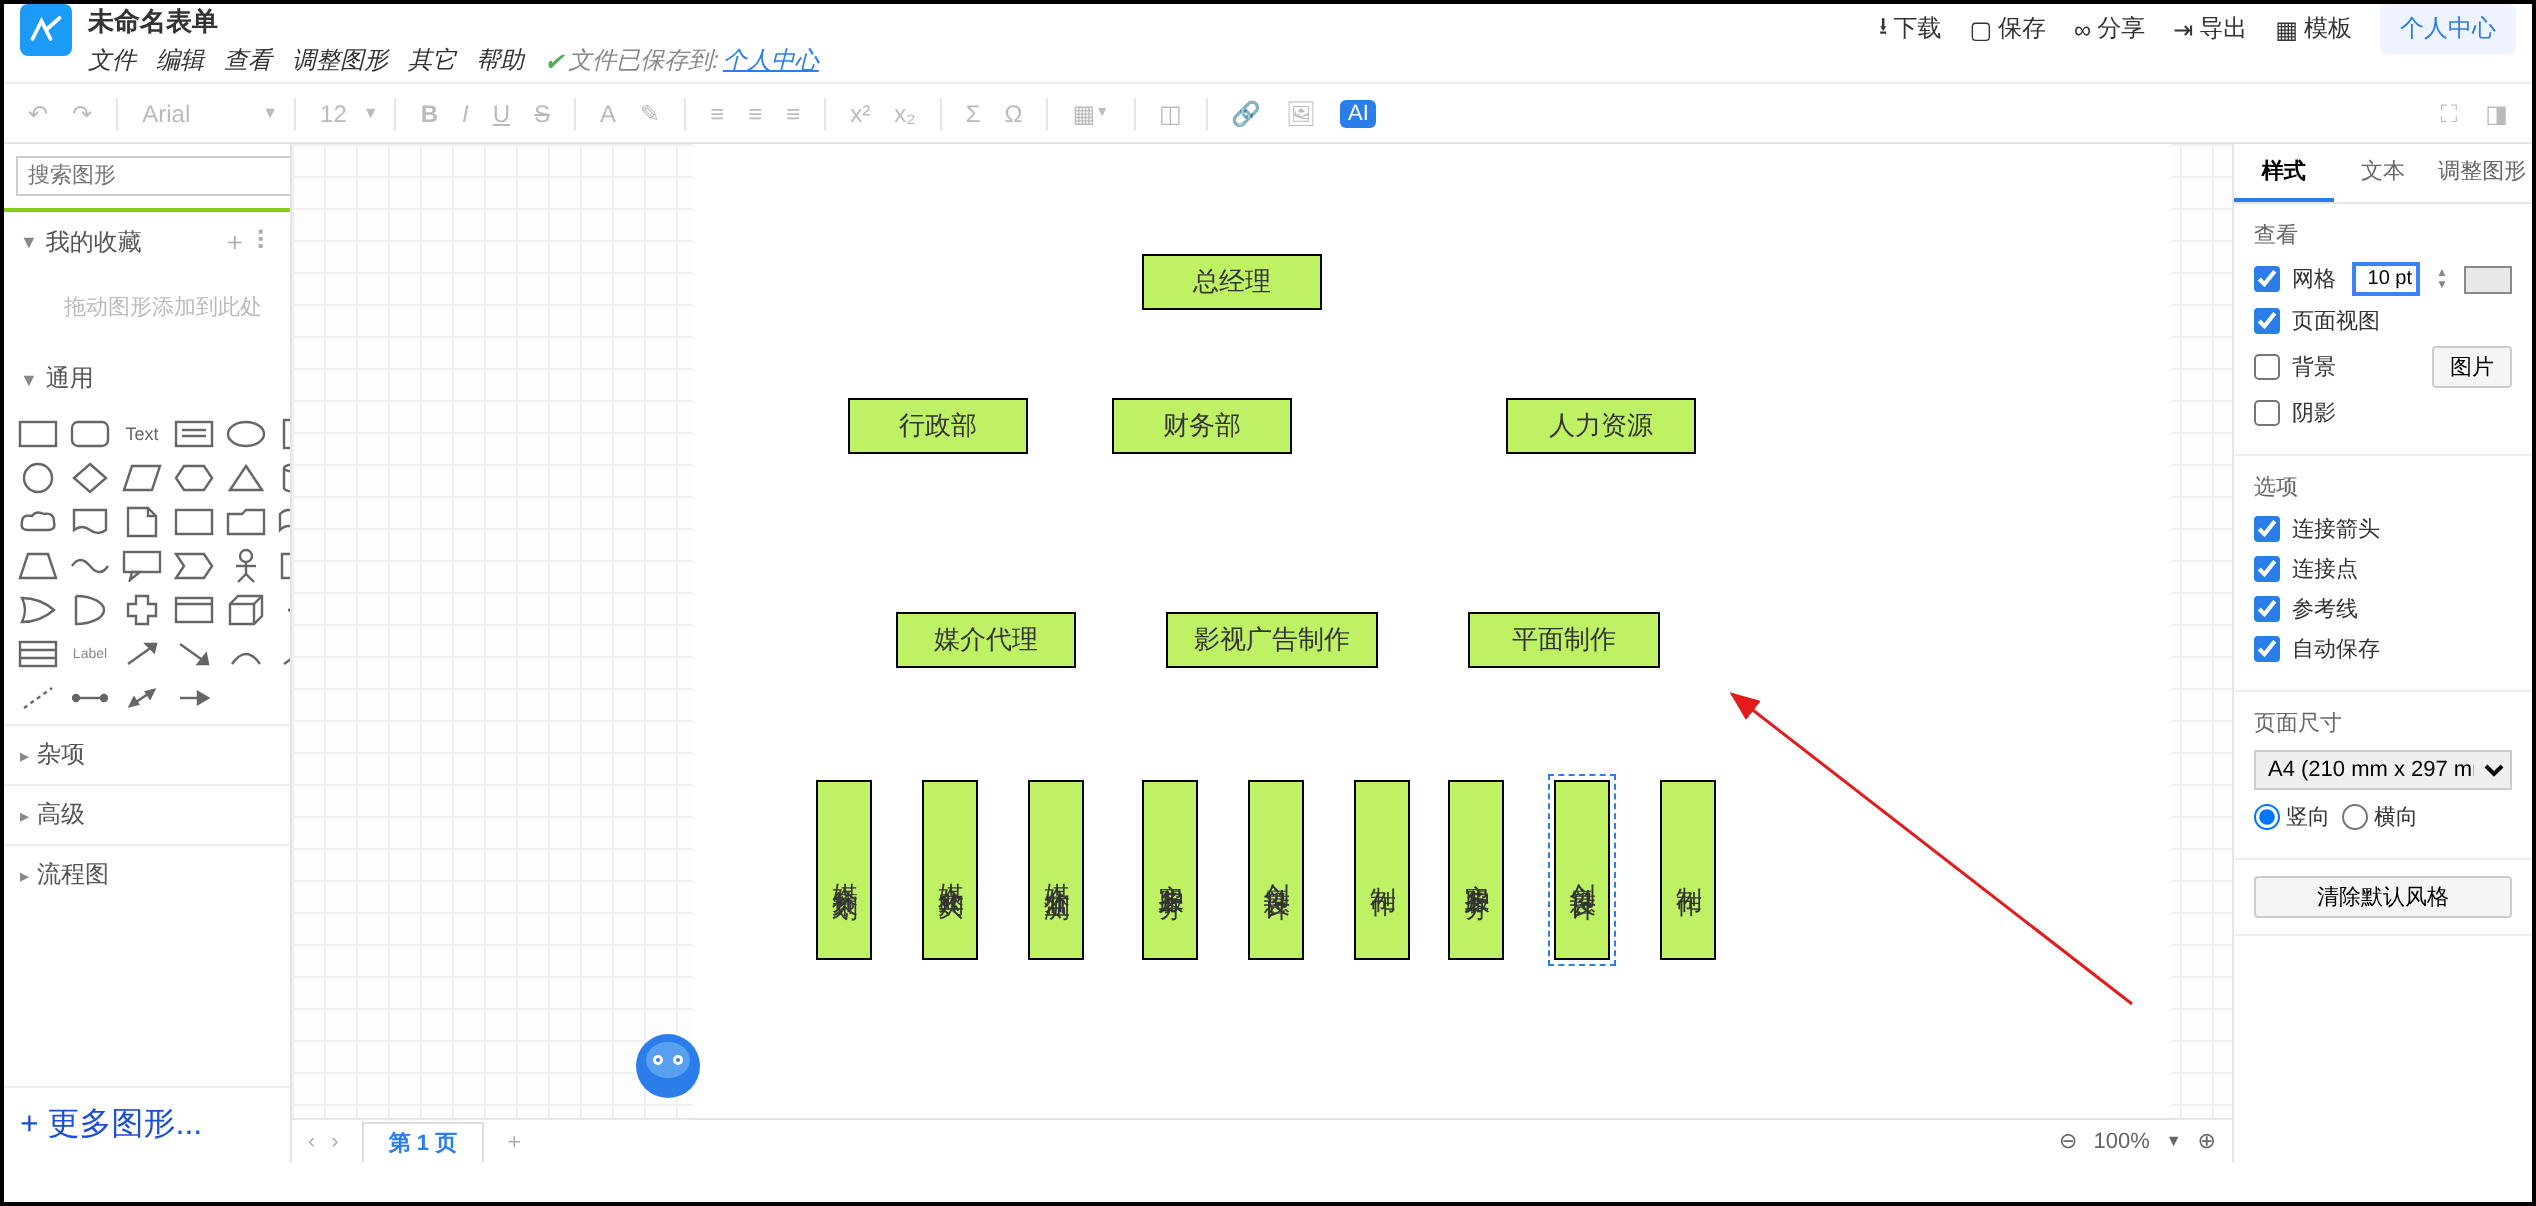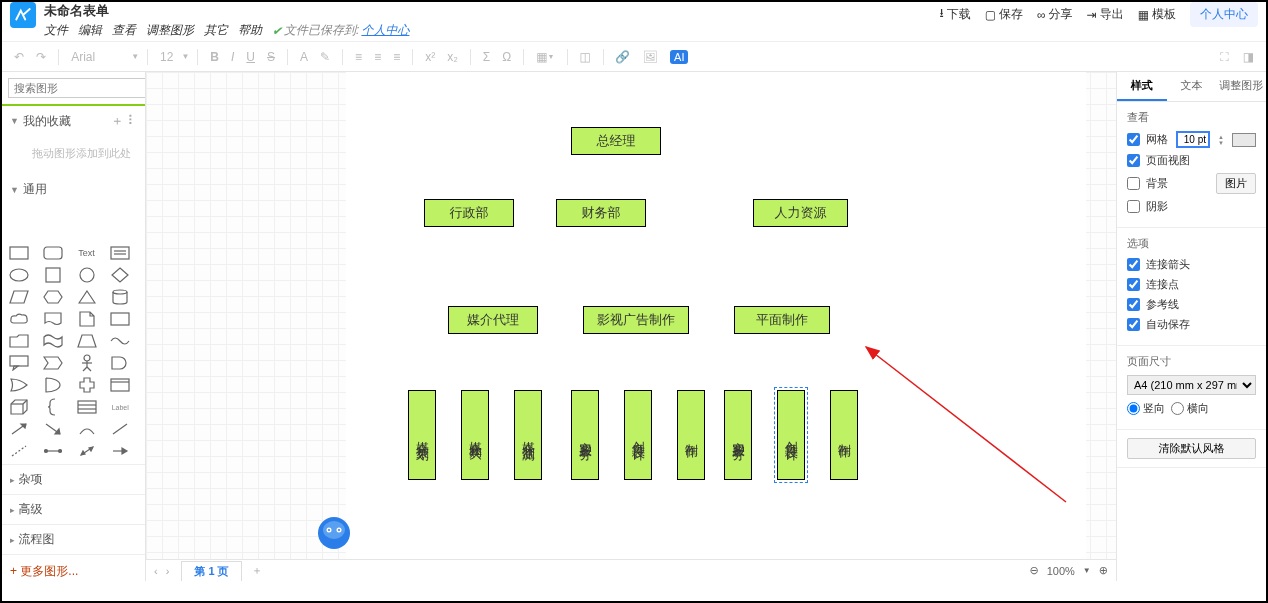--- a/index.html
+++ b/index.html
@@ -24,25 +24,25 @@
 .toolbar .ai-badge { background: #2b7de9; color: #fff; border-radius: 3px; padding: 1px 4px; font-size: 11px; margin-left: 4px; }
 .toolbar-right { margin-left: auto; display: flex; gap: 6px; }
 .main { display: flex; height: calc(100% - 90px); }
 .left-panel { width: 144px; border-right: 1px solid #e5e5e5; display: flex; flex-direction: column; overflow: hidden; }
 .search-box { display: flex; padding: 6px; border-bottom: 2px solid #84cc16; }
 .search-box input { flex: 1; border: 1px solid #ccc; font-size: 11px; padding: 3px 5px; outline: none; }
 .section-head { display: flex; align-items: center; padding: 6px 8px; font-size: 12px; color: #555; cursor: pointer; }
 .section-head .exp { font-size: 9px; margin-right: 4px; color: #888; }
 .section-head .plus { margin-left: auto; color: #aaa; font-size: 13px; }
 .fav-placeholder { text-align: center; color: #bbb; padding: 10px 0 14px; font-size: 11px; margin-left: 16px; }
-.shapes-body { padding: 4px 6px; display: grid; grid-template-columns: repeat(4, 1fr); gap: 4px; margin-top: 36px; }
+.shapes-body { padding: 4px 6px; display: grid; grid-template-columns: repeat(6, 1fr); gap: 4px; }
 .shape-cell { width: 22px; height: 18px; display: flex; align-items: center; justify-content: center; }
 .shape-cell svg { stroke: #666; fill: none; stroke-width: 1.2; }
 .misc-section { border-top: 1px solid #eee; }
-.more-shapes { padding: 8px; color: #c2410c; font-size: 12px; border-top: 1px solid #eee; margin-top: auto; cursor: pointer; }
+.more-shapes { padding: 8px; color: #1d4ed8; font-size: 16px; border-top: 1px solid #eee; margin-top: auto; cursor: pointer; }
 .canvas-wrap { flex: 1; position: relative; overflow: hidden; background:#fdfdfd; }
 .canvas-grid { position: absolute; inset: 0; background-image: linear-gradient(#f0f0f0 1px, transparent 1px), linear-gradient(90deg, #f0f0f0 1px, transparent 1px); background-size: 16px 16px; }
 .canvas-page { position: absolute; left: 200px; top: 0; width: 740px; height: 520px; background: #fff; }
 .node { position: absolute; border: 1.5px solid #000; background: #bef264; display: flex; align-items: center; justify-content: center; font-size: 13px; }
 .vnode { writing-mode: vertical-rl; text-orientation: upright; letter-spacing: 2px; }
 .selected { outline: 1px dashed #2b7de9; outline-offset: 2px; }
 .arrow-line { position: absolute; }
 .overlay-text { position: absolute; font-size: 46px; font-weight: 900; color: #ffcc00; -webkit-text-stroke: 2px #333; text-shadow: 2px 2px 0 #333; right: 20px; top: 430px; }
 .pages-bar { position: absolute; bottom: 0; left: 0; right: 0; height: 22px; border-top: 1px solid #e5e5e5; display: flex; align-items: center; padding: 0 8px; font-size: 11px; background: #fff; }
 .page-tab { padding: 2px 12px; border: 1px solid #ddd; border-bottom: none; margin-right: 2px; color: #2b7de9; font-weight: bold; background:#fff; }

